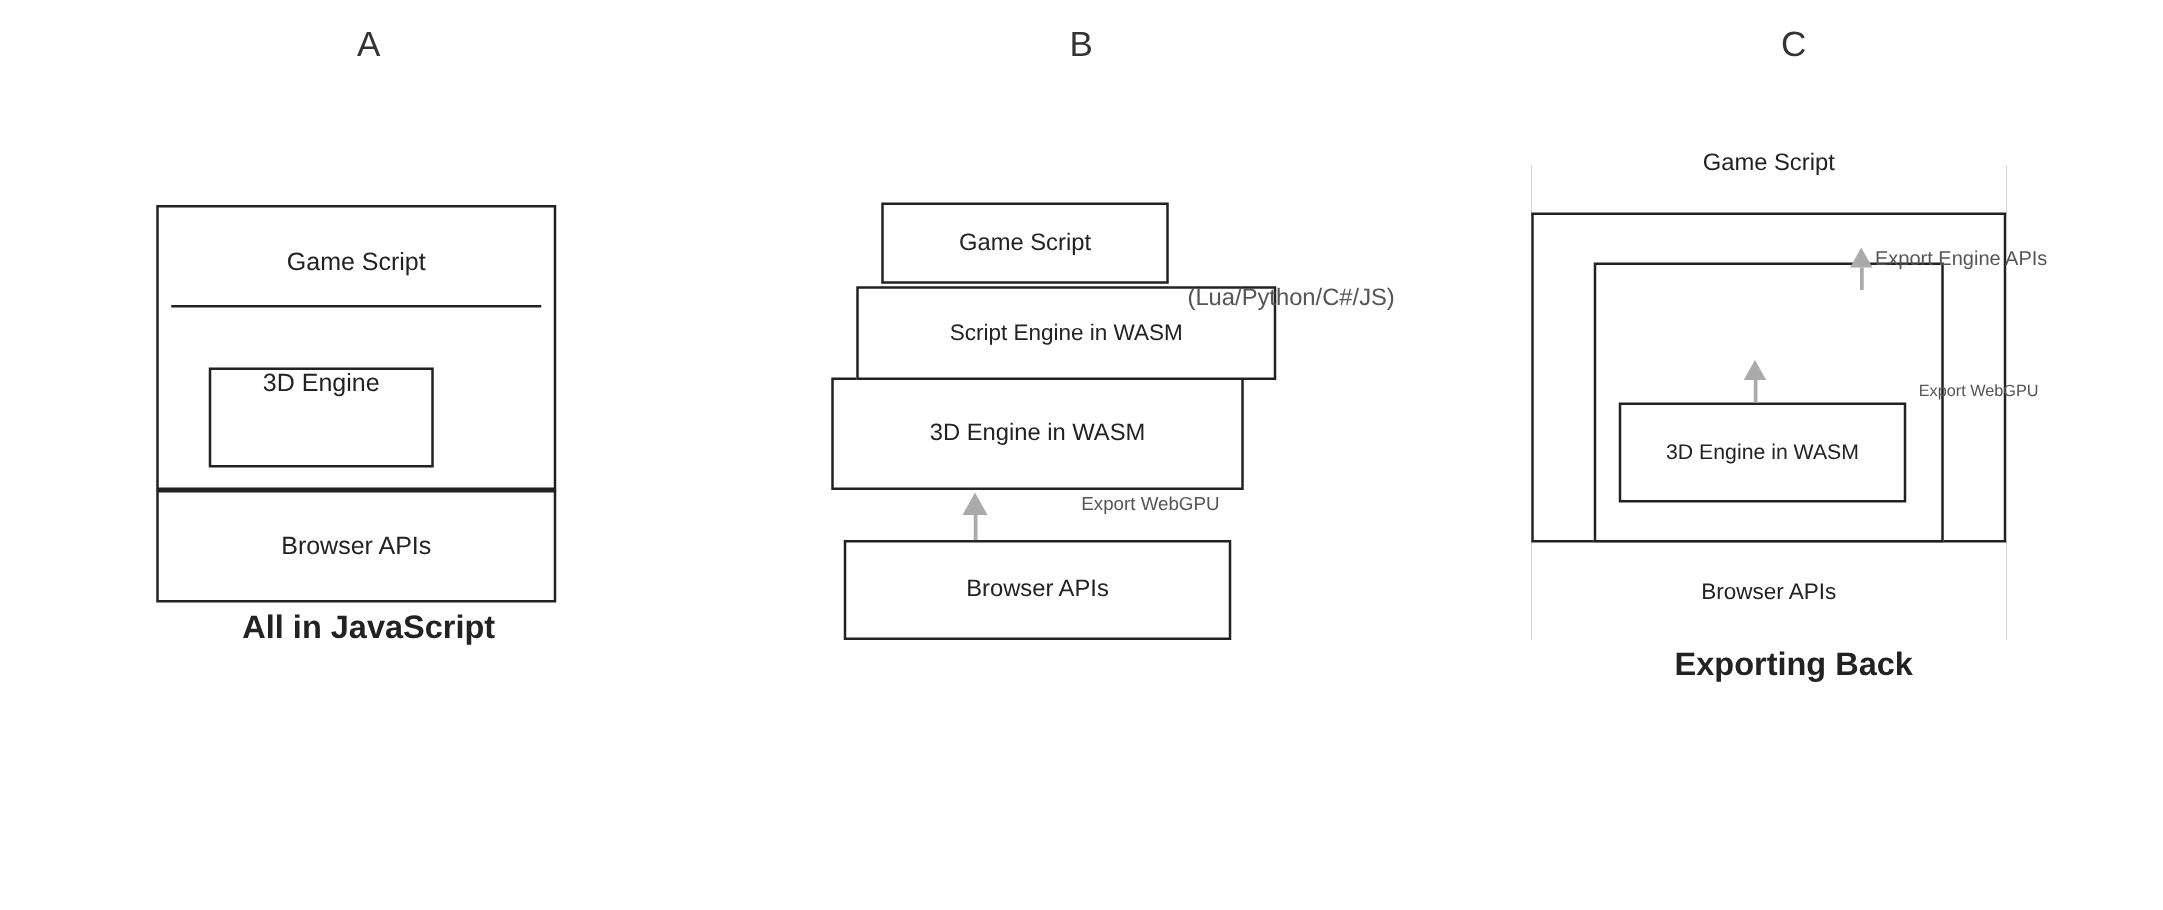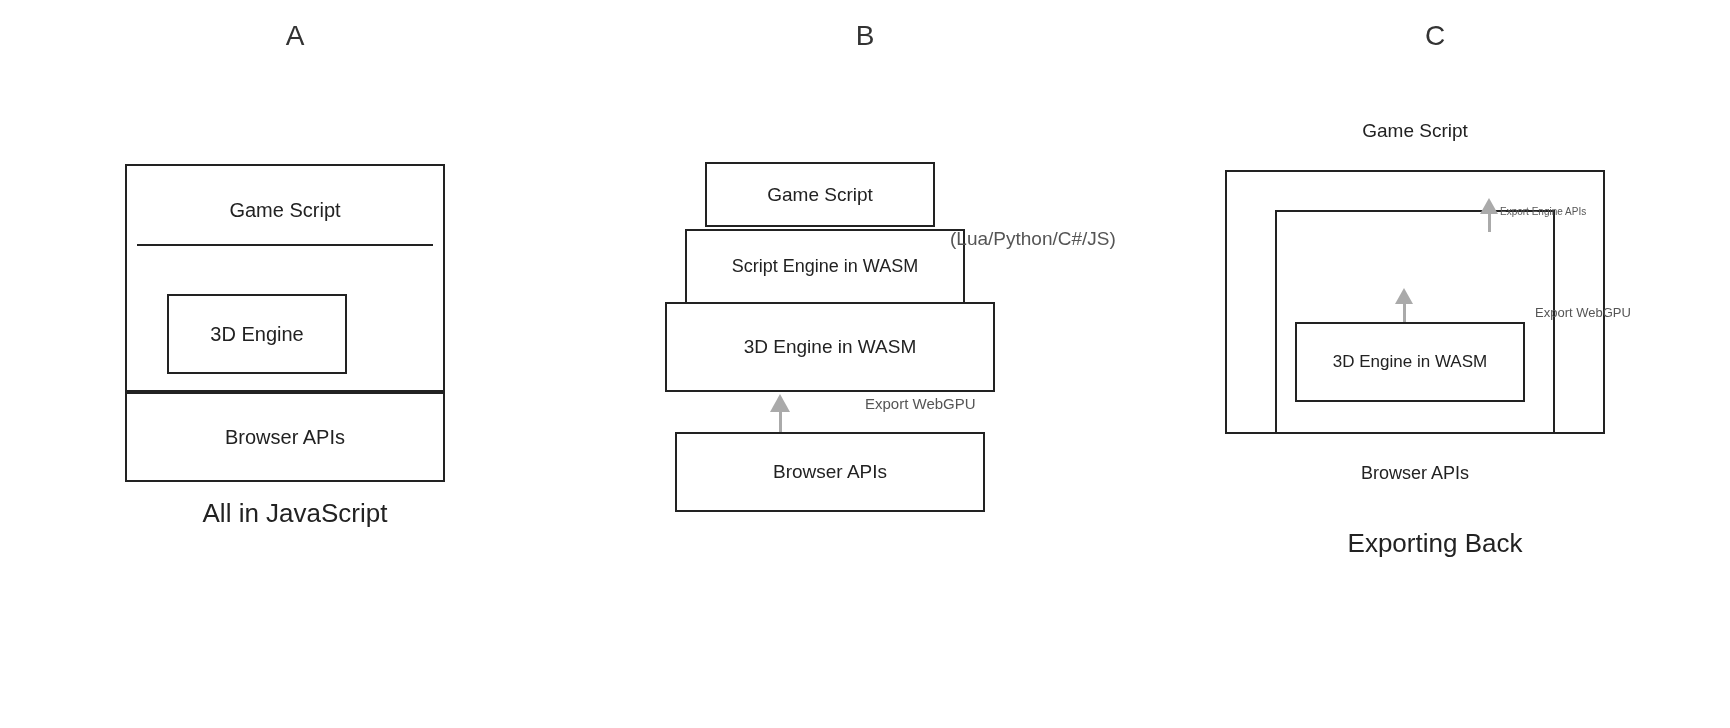--- a/index.html
+++ b/index.html
@@ -35,23 +35,23 @@
     .section-letter {
       font-size: 28px;
       font-weight: 400;
       color: #333;
       margin-bottom: 40px;
       align-self: center;
     }
 
     .section-title {
       font-size: 26px;
-      font-weight: 400;
-      color: #222;
-      margin-top: 16px;
+      font-weight: 700;
+      color: #222;
+      margin-top: 4px;
       text-align: center;
     }
 
     
     .diagram-a {
       position: relative;
       width: 340px;
       height: 390px;
     }
 
@@ -97,21 +97,21 @@
 
     .da-engine {
       position: absolute;
       bottom: 16px;
       left: 40px;
       width: 180px;
       height: 80px;
       border: 2.5px solid #222;
       background: #fff;
       display: flex;
-      align-items: center;
+      align-items: flex-start;
       justify-content: center;
       font-size: 20px;
       color: #222;
     }
 
     
     .diagram-b-wrap {
       position: relative;
       width: 420px;
     }
@@ -172,21 +172,21 @@
       align-items: center;
       justify-content: center;
       font-size: 19px;
       color: #222;
     }
 
     .db-script-engine {
       position: absolute;
       bottom: 208px;
       left: 30px;
-      width: 280px;
+      width: 336px;
       height: 75px;
       border: 2.5px solid #222;
       background: #fff;
       display: flex;
       align-items: center;
       justify-content: center;
       font-size: 18px;
       color: #222;
       text-align: center;
     }
@@ -305,18 +305,18 @@
         <div style="width:3px;height:18px;background:#aaa;"></div>
       </div>
 
       <div style="position:absolute; bottom:192px; left:310px; font-size:13px; color:#555; white-space:nowrap;">Export WebGPU</div>
 
       <div style="position:absolute; bottom:280px; left:255px; display:flex; flex-direction:column; align-items:center;">
         <div style="width:0;height:0;border-left:9px solid transparent;border-right:9px solid transparent;border-bottom:16px solid #aaa;"></div>
         <div style="width:3px;height:18px;background:#aaa;"></div>
       </div>
 
-      <div style="position:absolute; bottom:295px; left:275px; font-size:10px; color:#555; white-space:nowrap;">Export Engine APIs</div>
+      <div style="position:absolute; bottom:295px; left:275px; font-size:16px; color:#555; white-space:nowrap;">Export Engine APIs</div>
     </div>
     <div class="section-title">Exporting Back</div>
   </div>
 
 </div>
 
 </body></html>

